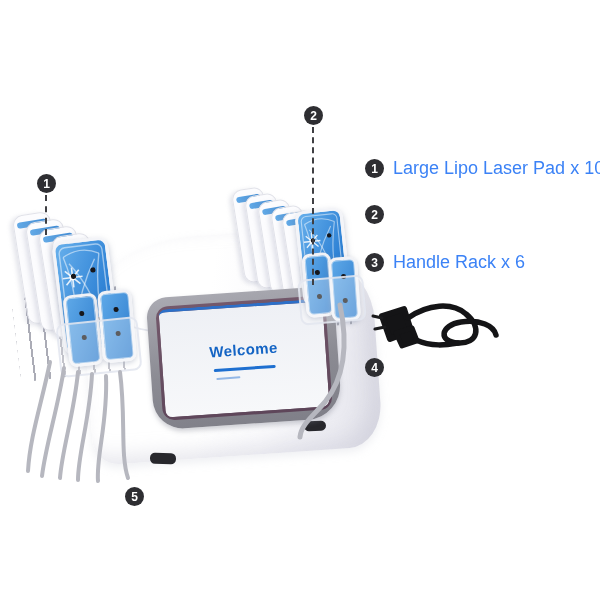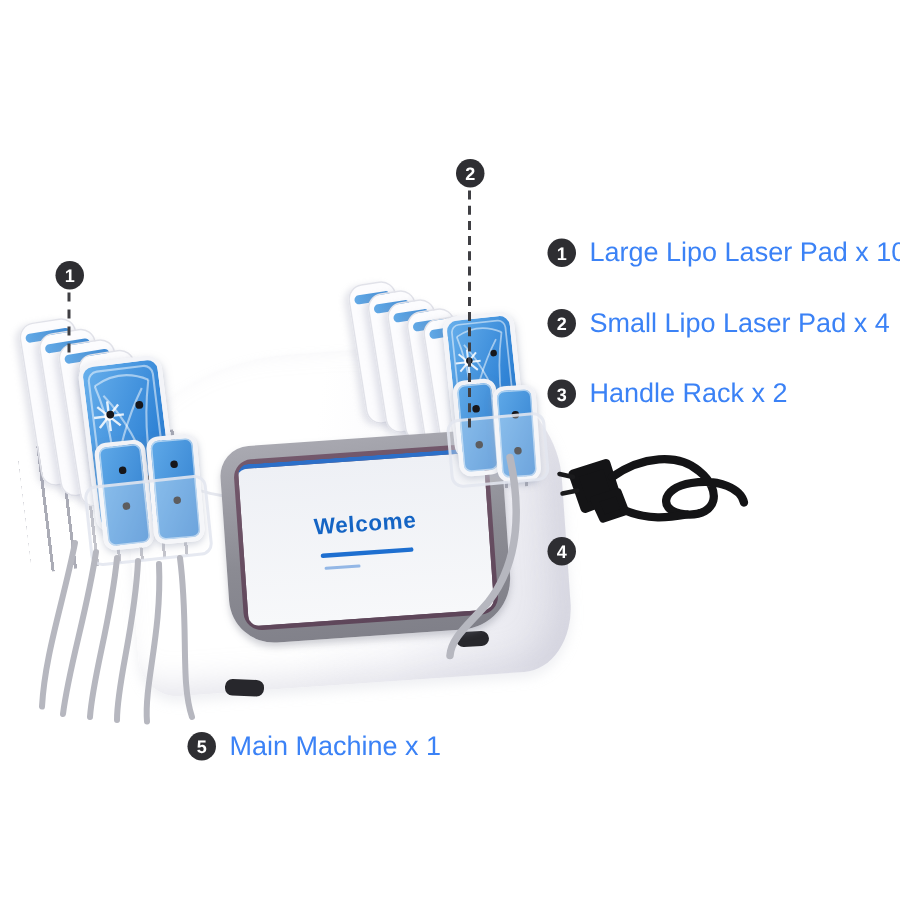--- a/index.html
+++ b/index.html
@@ -202,25 +202,24 @@
   <div class="dash dash1"></div>
   <div class="badge callout2">2</div>
   <div class="dash dash2"></div>
 
   <div class="legend-row lr1">
     <div class="badge">1</div>
     <div class="legend-label">Large Lipo Laser Pad x 10</div>
   </div>
   <div class="legend-row lr2">
     <div class="badge">2</div>
-    <div class="legend-label">Small Lipo Laser Pad x 4</div>
   </div>
   <div class="legend-row lr3">
     <div class="badge">3</div>
-    <div class="legend-label">Handle Rack x 2</div>
+    <div class="legend-label">Handle Rack x 6</div>
   </div>
 
   <svg class="cordsvg" width="140" height="68">
     <g fill="#141416" stroke="#141416" stroke-linejoin="round">
       <path d="M12,28 L34,21 L41,43 L20,51 Z" stroke-width="6"></path>
       <path d="M26,45 L42,40 L47,53 L32,58 Z" stroke-width="5"></path>
     </g>
     <g stroke="#1a1a1c" stroke-width="3" stroke-linecap="round">
       <path d="M12,30 L3,28"></path>
         <path d="M15,39 L5,41"></path>
@@ -230,16 +229,15 @@
       <path d="M46,52 C62,59 76,57 88,55"></path>
     </g>
   </svg>
 
   <div class="legend-row lr4">
     <div class="badge">4</div>
   </div>
 
   <div class="legend-row lr5">
     <div class="badge">5</div>
-    <div class="legend-label">Main Machine x 1</div>
   </div>
 
 </div>
 
 </body></html>

